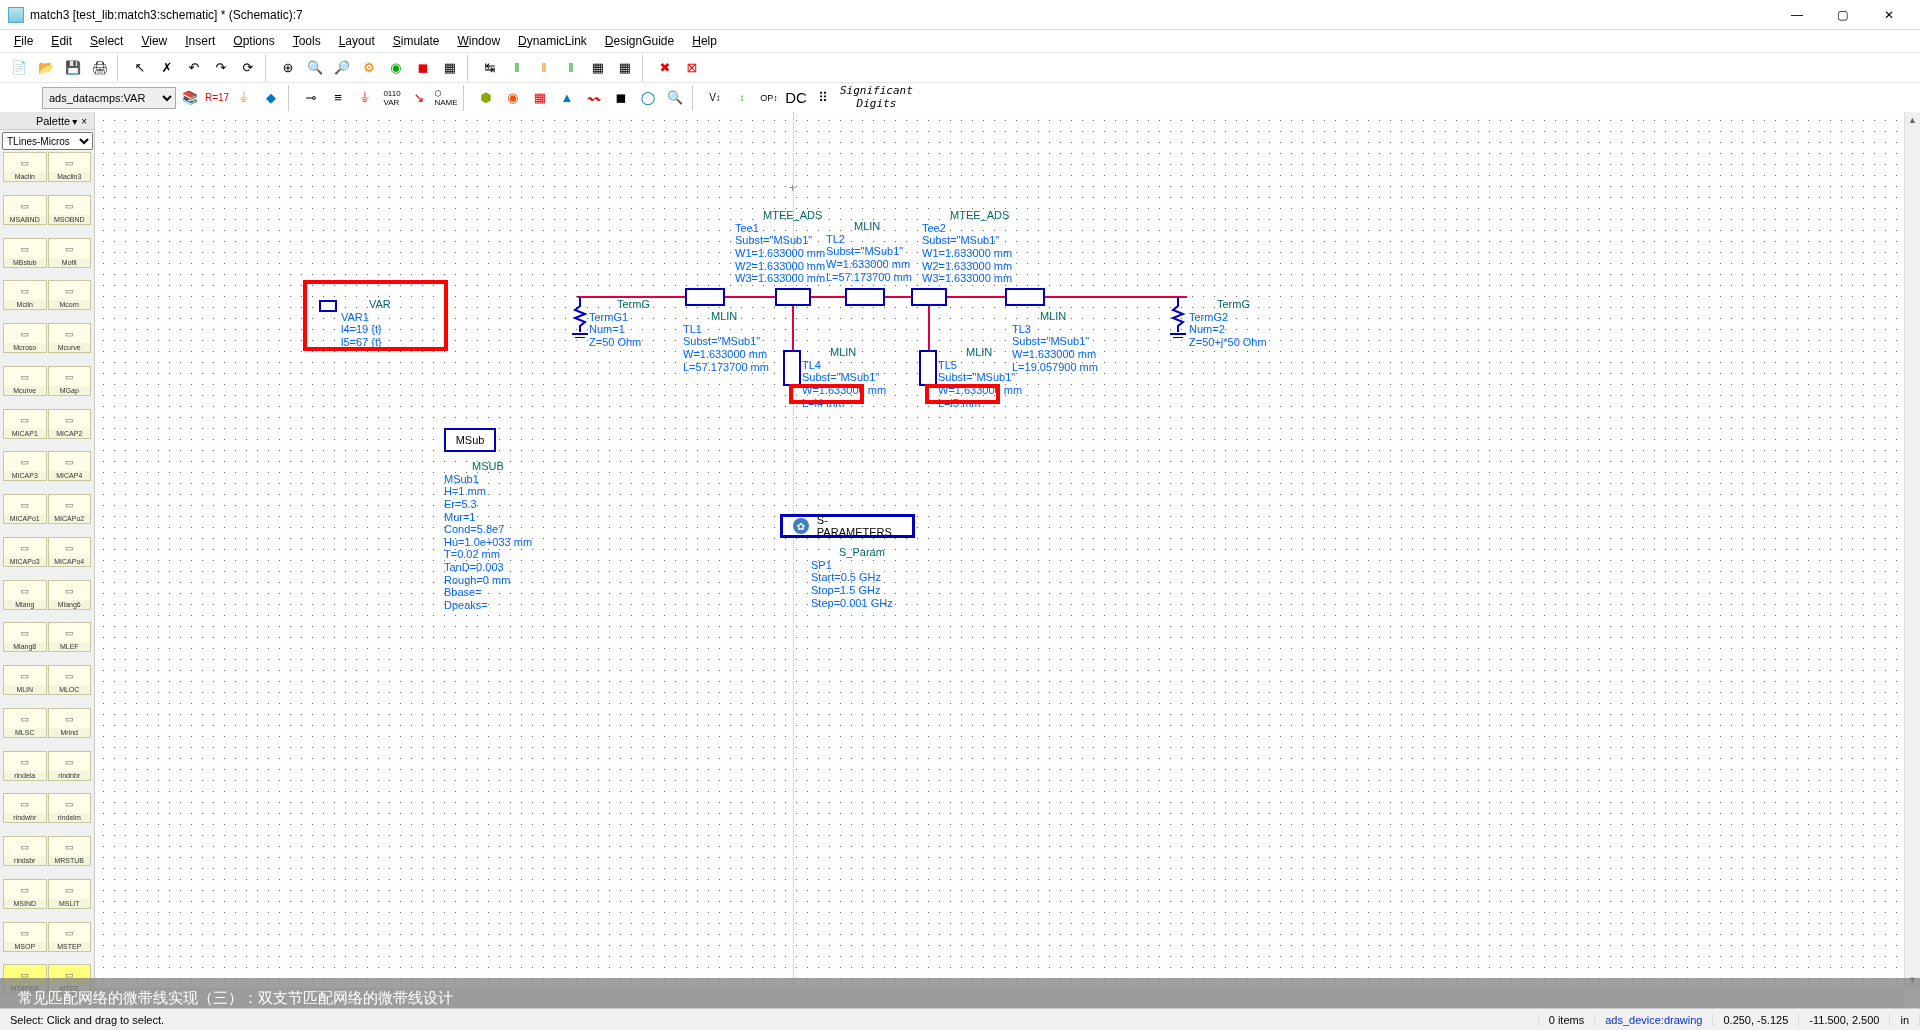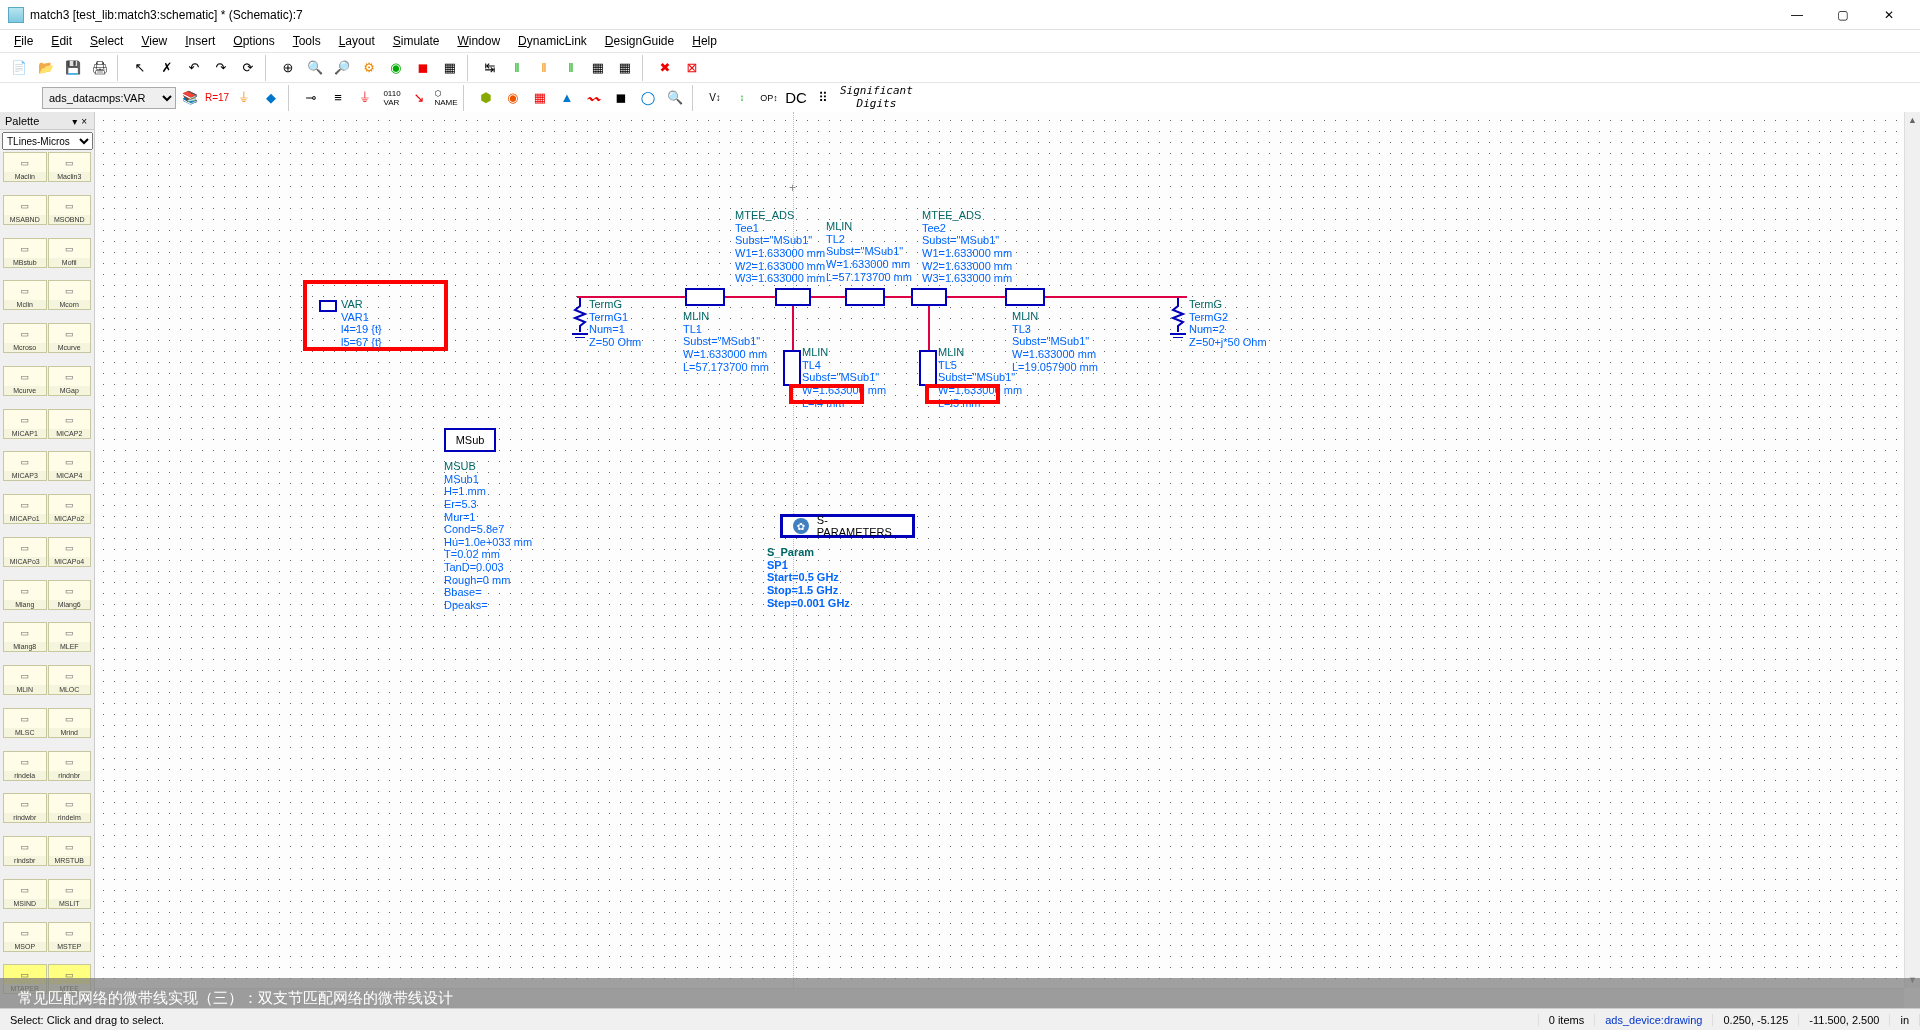--- a/index.html
+++ b/index.html
@@ -19,21 +19,21 @@
 
 
 .toolbar-row { height: 30px; display: flex; align-items: center; padding: 0 6px; border-top: 1px solid #e5e5e5; gap: 1px; }
 .toolbar-row .tbtn { width: 26px; height: 26px; display: flex; align-items: center; justify-content: center; font-size: 13px; border: 1px solid transparent; }
 .toolbar-row .sep { width: 6px; height: 26px; border-left: 1px solid #ccc; margin: 0 3px; }
 .toolbar-row .combo { height: 22px; font-size: 11px; border: 1px solid #aaa; padding: 0 2px; margin-left: 36px; }
 .toolbar-row .label-txt { font-size: 11px; padding: 0 3px; line-height: 1.1; font-family: monospace; }
 
 
 .palette { position: absolute; left: 0; top: 112px; width: 95px; bottom: 22px; border-right: 1px solid #ccc; background: #f0f0f0; }
-.palette-header { height: 18px; font-size: 11px; padding: 1px 5px; display: flex; align-items: center; justify-content: space-between; background: #e8e8e8; border-bottom: 1px solid #ccc; }
+.palette-header { height: 18px; font-size: 11px; padding: 1px 5px; display: flex; align-items: center; justify-content: flex-end; background: #e8e8e8; border-bottom: 1px solid #ccc; }
 .palette-header .hdr-btns span { font-size: 10px; padding: 0 2px; }
 .palette-combo { width: 91px; margin: 2px; font-size: 10px; height: 18px; }
 .palette-grid { display: grid; grid-template-columns: 1fr 1fr; gap: 1px; padding: 0 3px 2px 3px; overflow-y: auto; height: calc(100% - 40px); }
 .palette-cell { height: 30px; background: #fffde8; border: 1px solid #c8c8a0; position: relative; overflow: hidden; }
 .palette-cell .pic { position: absolute; inset: 2px 2px 10px 2px; display: flex; align-items: center; justify-content: center; font-size: 9px; color: #666; }
 .palette-cell .plabel { position: absolute; left: 0; right: 0; bottom: 0; font-size: 7px; text-align: center; line-height: 9px; color: #333; background:#f5f5dd; }
 .palette-cell.highlight { background:#ffff80; }
 
 
 .canvas-wrap { position: absolute; left: 95px; right: 16px; top: 112px; bottom: 42px; background: #fdfdfd; overflow: hidden; }
@@ -42,21 +42,21 @@
 .crosshair-mark { position: absolute; top: 69px; left: 694px; font-size: 12px; color: #888; }
 
 
 .vscroll { position: absolute; right: 0; top: 112px; bottom: 42px; width: 16px; background: #f0f0f0; border-left: 1px solid #ddd; }
 .vscroll .arrow { height: 16px; display:flex; align-items:center; justify-content:center; font-size:9px; color:#666; }
 .vscroll .thumbtrack { position:absolute; top:16px; bottom:16px; left:0; right:0; }
 .hscroll { position: absolute; left: 95px; right: 16px; bottom: 22px; height: 20px; background: #f0f0f0; border-top: 1px solid #ddd; }
 
 
 .block { position: absolute; font-family: Arial, sans-serif; font-size: 11px; color: #0066ff; line-height: 1.15; white-space: nowrap; }
-.block .hdr { color: #006666; }
+.block .hdr { color: #006666; margin-left: 28px; }
 .compbox { position: absolute; border: 2px solid #0000bb; background:#fff; }
 .wire-h { position: absolute; height: 2px; background:#dd0044; }
 .wire-v { position: absolute; width: 2px; background:#dd0044; }
 .redbox { position: absolute; border: 4px solid #ff0000; background: rgba(255,255,255,0); }
 .msubbox { position:absolute; border:2px solid #0000bb; background:#fff; font-size:11px; color:#000; display:flex; align-items:center; justify-content:center; }
 .sparam-hdr { position:absolute; border:3px solid #0000bb; background:#fff; font-size:11px; display:flex; align-items:center; padding:0 10px; gap:8px; }
 .sparam-hdr .gear { width:16px;height:16px;background:#4080c0;border-radius:50%; display:flex;align-items:center;justify-content:center;color:#fff;font-size:10px; }
 
 
 .caption-overlay { position: absolute; left: 0; right: 0; bottom: 22px; height: 30px; background: rgba(128,128,128,0.75); color: #fff; font-size: 15px; display: flex; align-items: flex-end; padding-left: 18px; z-index: 50; }
@@ -488,21 +488,21 @@
       </div>
   </div>
 
   <div class="redbox" style="left:694px;top:272px;width:75px;height:20px;"></div>
   <div class="redbox" style="left:830px;top:272px;width:75px;height:20px;"></div>
 
   <div class="sparam-hdr" style="left:685px;top:402px;width:135px;height:24px;">
     <span class="gear">✿</span>
     <span>S-PARAMETERS</span>
   </div>
-  <div class="block" style="left:672px;top:434px;font-weight:bold;">
+  <div class="block" style="left:716px;top:434px;">
     <div class="hdr">S_Param</div>
     <div>SP1</div>
     <div id="sparam-lines">
         <div>Start=0.5 GHz</div>
         <div>Stop=1.5 GHz</div>
         <div>Step=0.001 GHz</div>
       </div>
   </div>
 </div>
 

